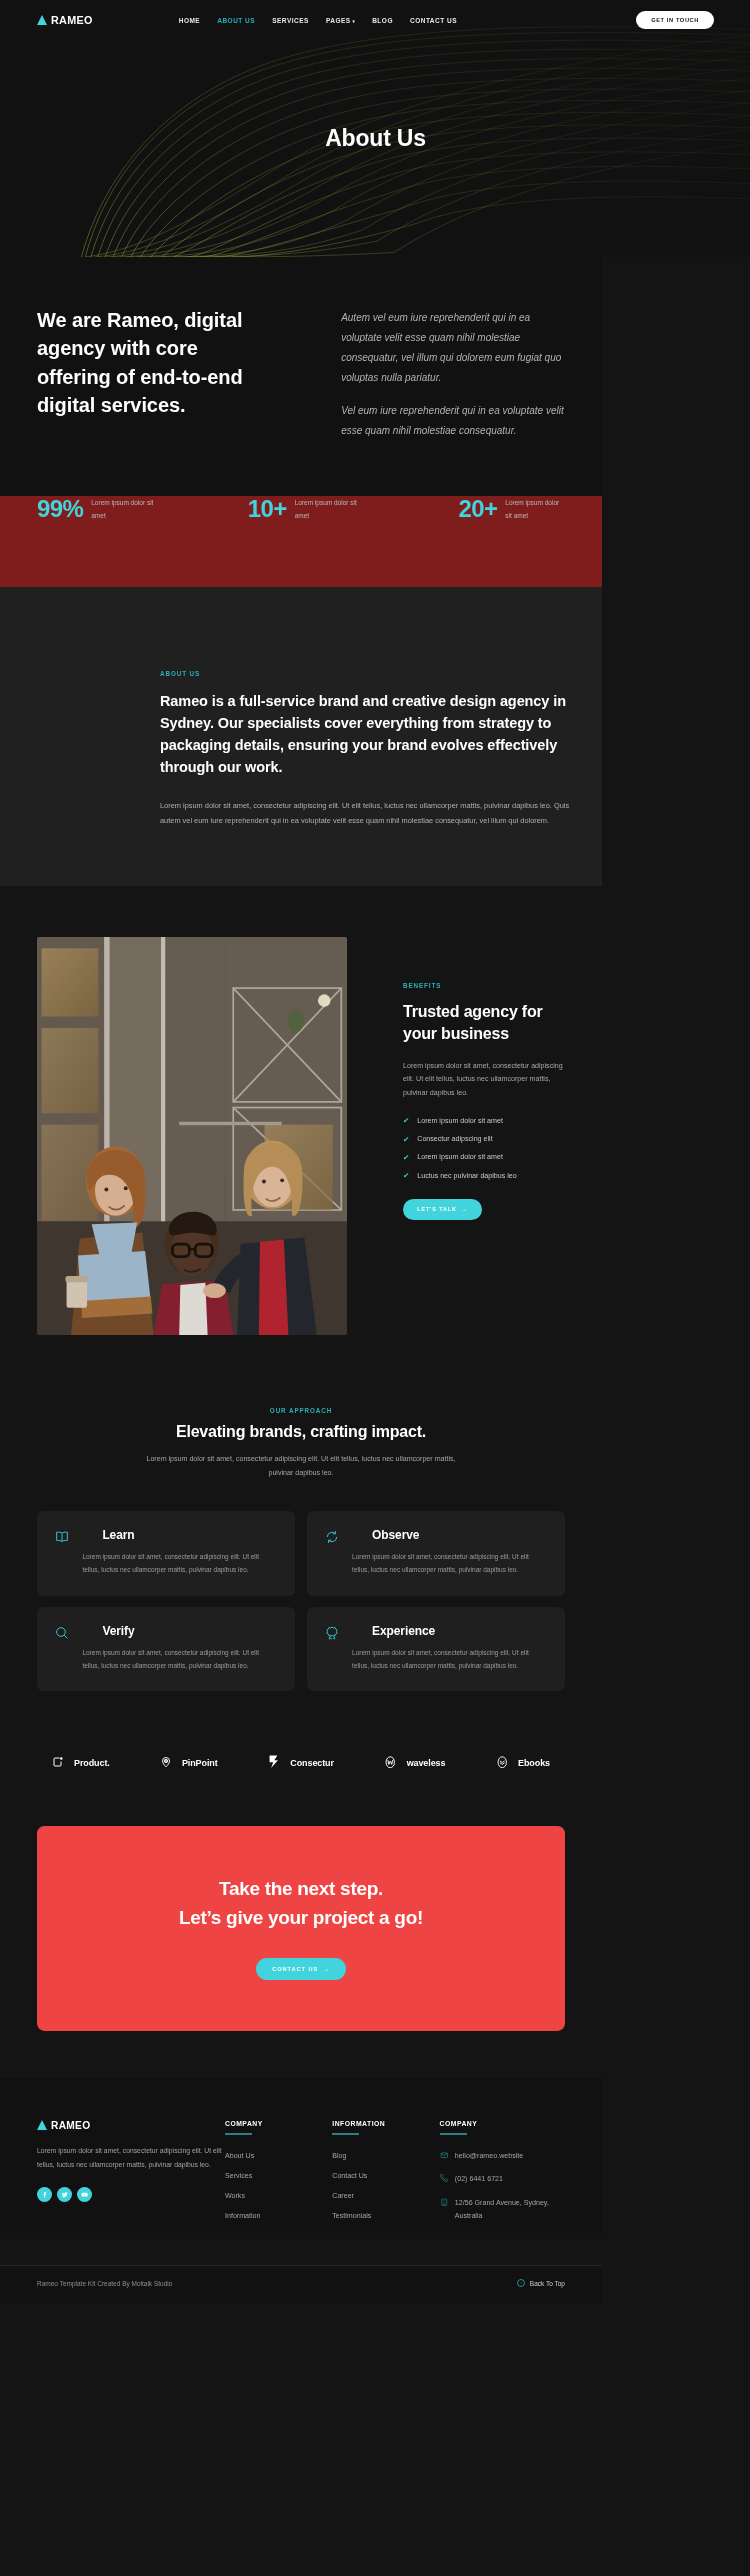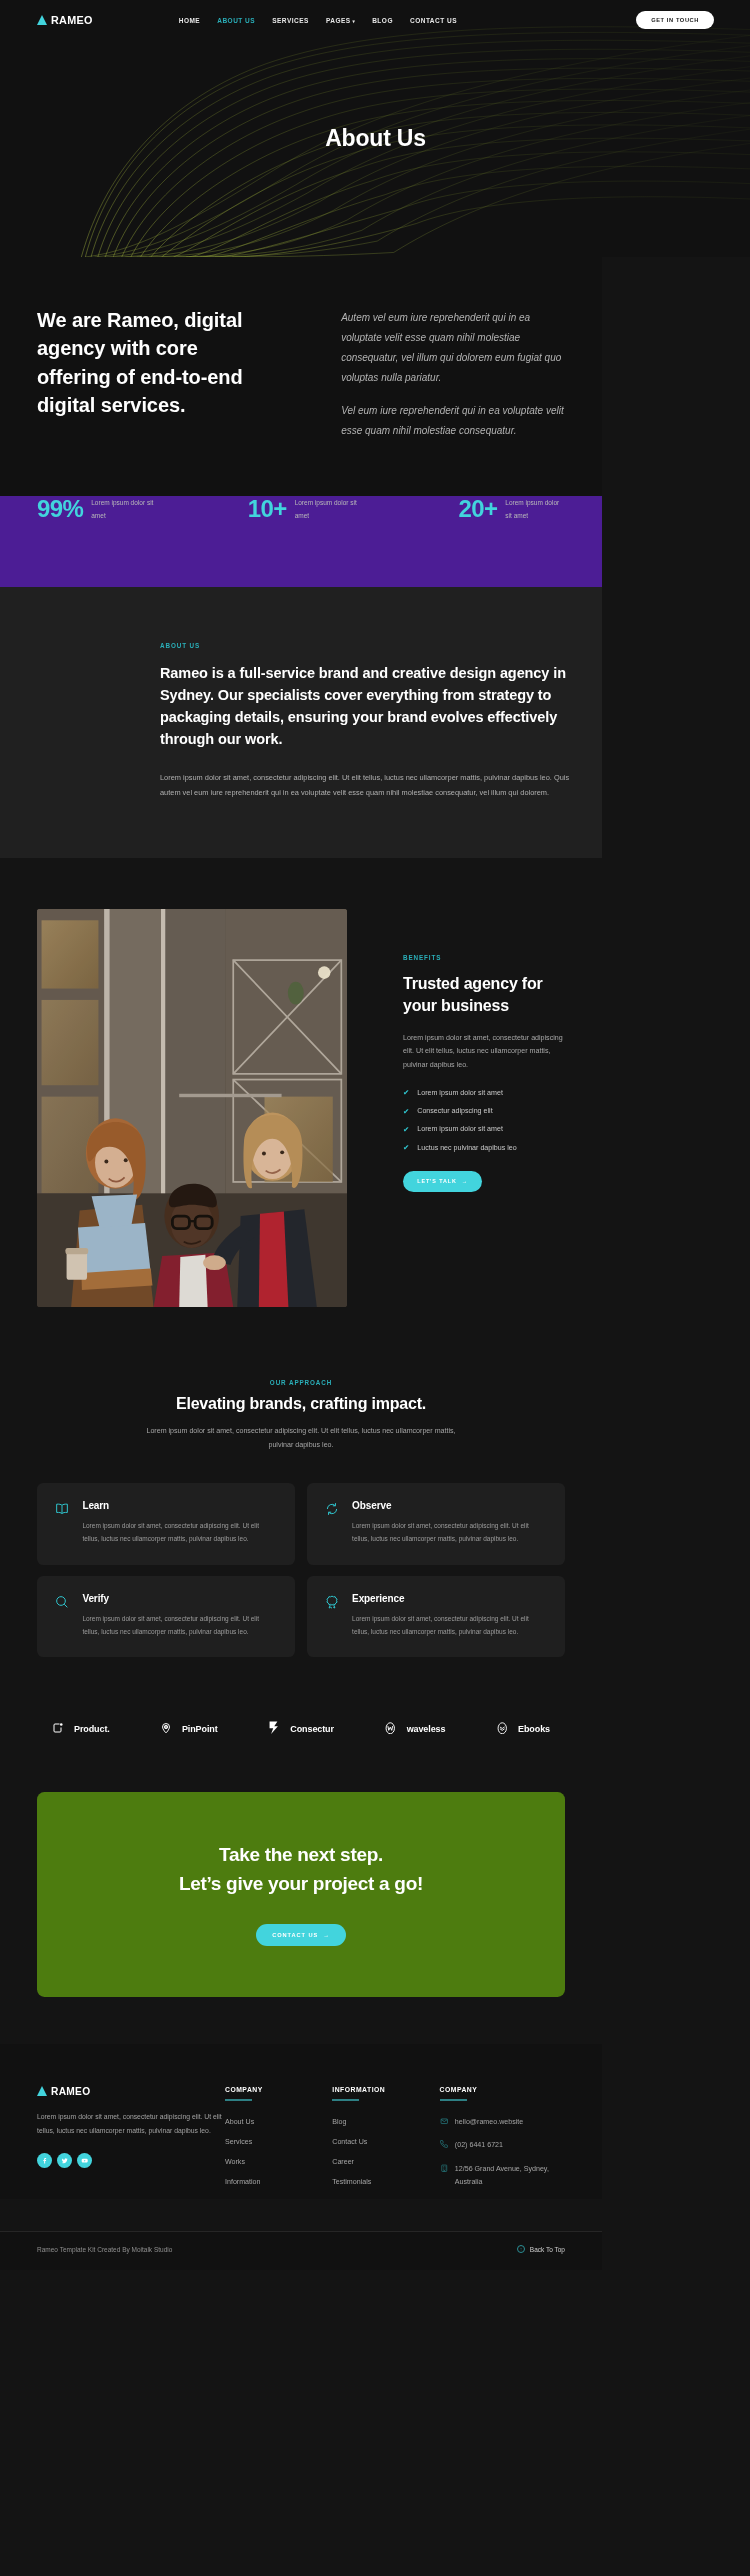--- a/index.html
+++ b/index.html
@@ -63,36 +63,36 @@
     color:#fff; font-size:20px; font-weight:600; line-height:1.42; letter-spacing:-0.1px;
   }
   .intro-right { width:318px; margin-left:88px; padding-top:2.3px; }
   .intro-right p {
     color:#b3b3b3; font-size:10px; line-height:2.0; margin-bottom:12.5px;font-style:italic;
   }
   .intro-right p:last-child { margin-bottom:0; }
 
   
   .stats {
-    background:#4c1d95; padding:0 37px 64px 37px;
+    background:#7f1d1d; padding:0 37px 64px 37px;
     display:flex;
   }
   .stat { display:flex; align-items:center; gap:8px; }
   .stat:nth-child(1) { width:239px; }
   .stat:nth-child(2) { width:239px; }
   .stat-num {
     color:#42d4dd; font-size:24px; font-weight:700; letter-spacing:-0.6px; line-height:1;
   }
   .stat-label {
     color:#b9b9b9; font-size:6.5px; line-height:2.1; max-width:74px;
   }
 
   
   .about {
-    background:#202020; padding:55px 0 57px 0;
+    background:#202020; padding:83px 0 57px 0;
   }
   .about-inner { width:421px; margin-left:160px; }
   .eyebrow {
     color:#2aafb9; font-size:6.3px; font-weight:700; letter-spacing:0.9px;
     text-transform:uppercase; margin-bottom:12.5px;
   }
   .about h3 {
     color:#fff; font-size:14.5px; font-weight:600; line-height:1.52; letter-spacing:-0.1px;
     margin-bottom:20.5px;
   }
@@ -142,36 +142,36 @@
   .cards {
     display:grid; grid-template-columns:1fr 1fr; gap:11.4px;
     margin-top:31px; text-align:left;
   }
   .card {
     background:#1f1f1f; border-radius:6.3px; padding:17px 18px 19.3px 17px;
     display:flex; gap:11.4px;
   }
   .card-icon { flex:none; width:17px; color:#2fc4cd; padding-top:1.1px; }
   .card-title {
-    color:#fff; font-size:10px; font-weight:700; margin-bottom:8px; letter-spacing:-0.1px;
+    color:#fff; font-size:12px; font-weight:700; margin-bottom:8px; letter-spacing:-0.1px;margin-left:20px;
   }
   .card-body { color:#9c9c9c; font-size:6.5px; line-height:2.0; }
 
   
   .brands {
     background:#141414; padding:64px 52px 55px 52px;
     display:flex; align-items:center; justify-content:space-between;
   }
   .brand { display:flex; align-items:center; gap:10px; color:#fff; }
   .brand-name { font-size:9px; font-weight:700; letter-spacing:-0.1px; }
 
   
   .cta-wrap { background:#141414; padding:0 37px 47px 37px; }
   .cta {
-    background:#4d7c0f; border-radius:7.4px; padding:49px 23px 51px 23px; text-align:center;
+    background:#ef4444; border-radius:7.4px; padding:49px 23px 51px 23px; text-align:center;
   }
   .cta h2 {
     color:#fff; font-size:19px; font-weight:700; letter-spacing:-0.3px; line-height:1.52;
   }
   .cta .btn-teal { margin-top:25px; padding:8px 16px; font-size:5.7px; }
 
   
   .footer { background:#111111; padding:42px 37px 0 37px; display:flex; }
   .f-brand { width:227px; }
   .f-logo { display:flex; align-items:center; gap:4px; margin-bottom:13.6px; }

